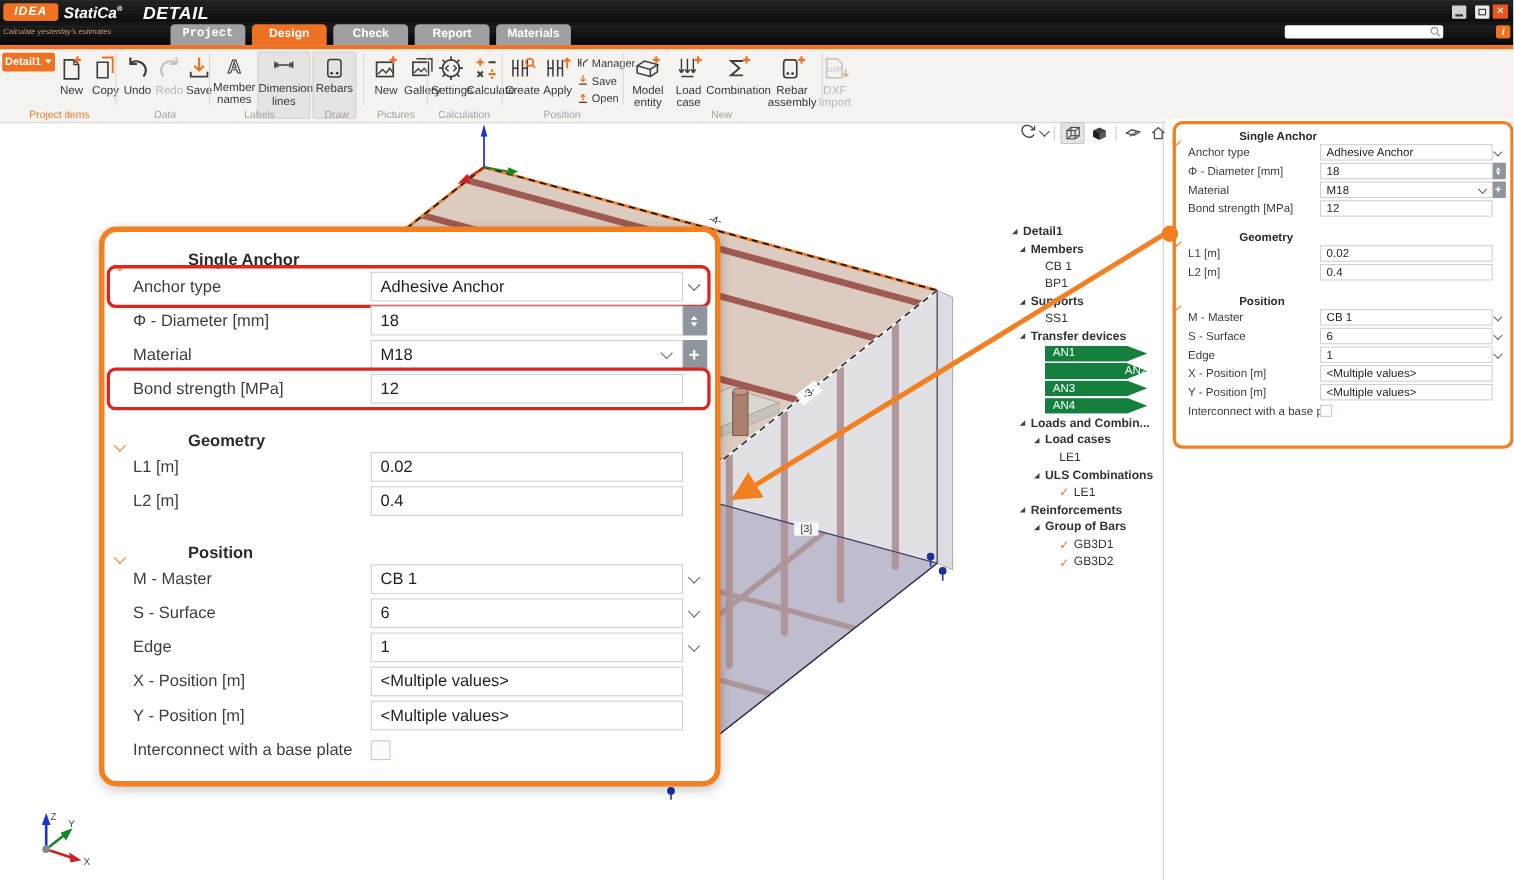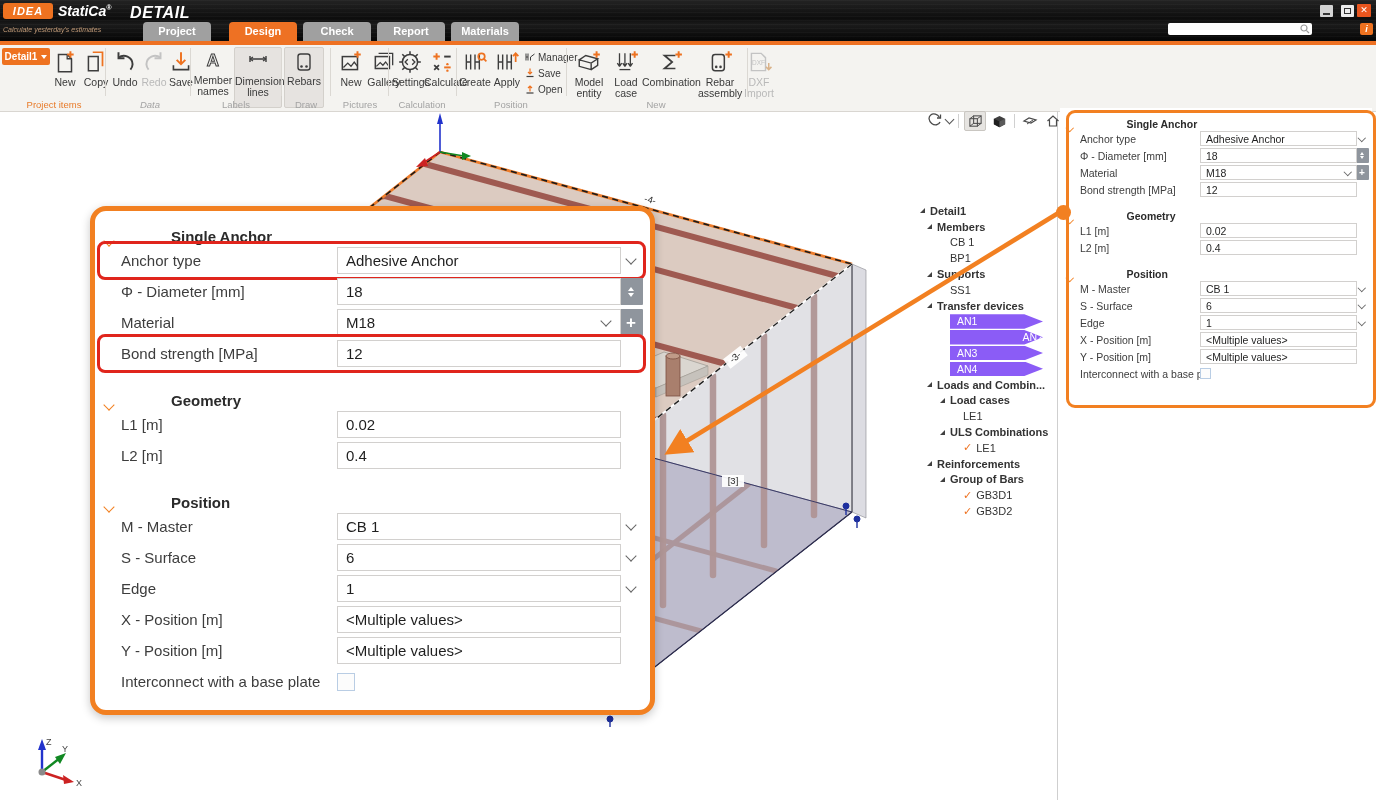--- a/index.html
+++ b/index.html
@@ -56,21 +56,21 @@
   .vbtn{width:20px;height:18px;display:flex;align-items:center;justify-content:center;}
   .vbtn.sel{background:#e6e4e1;border:1px solid #c9c6c1;border-radius:2px;}
   .vbar-sep{width:1px;height:14px;background:#d0d0d0;margin:0 2px;}
   .vchev{width:6px;height:6px;border-right:1.4px solid #555;border-bottom:1.4px solid #555;transform:rotate(45deg);margin-left:-2px;margin-top:-3px;}
   
   .tree{position:absolute;left:920px;top:203px;width:137px;z-index:5;}
   .tr-row{height:15.8px;display:flex;align-items:center;font-size:11px;color:#333;white-space:nowrap;}
   .tr-row.bold{font-weight:bold;}
   .exp{width:0;height:0;border-bottom:5px solid #404040;border-left:5px solid transparent;margin-right:5px;flex:none;}
   .chk{color:#ee7220;font-weight:bold;margin-right:4px;font-size:11px;flex:none;}
-  .banner{height:14.5px;width:93px;background:#8b5cf6;color:#fff;font-size:10.5px;line-height:14.5px;padding-left:7px;
+  .banner{height:14.5px;width:93px;background:#15803d;color:#fff;font-size:10.5px;line-height:14.5px;padding-left:7px;
     box-sizing:border-box;clip-path:polygon(0 0,80% 0,100% 50%,80% 100%,0 100%);}
   
   .pnl{position:absolute;background:#fff;box-sizing:border-box;}
   .sec-h{display:flex;align-items:flex-end;font-weight:bold;color:#2b2b2b;gap:48px;}
   .sec-chev{border-right:1.6px solid #f28021;border-bottom:1.6px solid #f28021;transform:rotate(45deg);flex:none;}
   .p-row{display:flex;align-items:center;position:relative;box-sizing:border-box;}
   .p-lab{flex:none;color:#3d3d3d;white-space:nowrap;overflow:hidden;}
   .p-field{flex:1;border:1px solid #d2d0ce;background:#fff;display:flex;align-items:center;position:relative;min-width:0;}
   .p-val{white-space:nowrap;overflow:hidden;color:#1f1f1f;}
   .fchev{border-right:1.5px solid #666;border-bottom:1.5px solid #666;transform:rotate(45deg);flex:none;}
@@ -125,21 +125,21 @@
   <div class="topbar">
     <div class="streaks"></div>
     <div class="logo-box">IDEA</div>
     <div class="logo-statica"><span>StatiCa</span><span class="logo-reg">®</span></div>
     <div class="logo-product">DETAIL</div>
     <div class="tagline">Calculate yesterday's estimates</div>
     <div class="winbtn min"></div>
     <div class="winbtn max"></div>
     <div class="winbtn close">✕</div>
     <div id="tabstrip">
-        <div class="tab" style="left: 143px;">Project</div>
+        <div class="tab" style="left: 155px; font-family: Liberation Mono, monospace;">Project</div>
         <div class="tab active" style="left: 229px;">Design</div>
         <div class="tab" style="left: 303px;">Check</div>
         <div class="tab" style="left: 377px;">Report</div>
         <div class="tab" style="left: 451px;">Materials</div>
       </div>
     <div class="searchbox">
       <svg width="10" height="10" viewBox="0 0 10 10">
         <circle cx="4" cy="4" r="3" fill="none" stroke="#9a9a9a" stroke-width="1.2"></circle>
         <line x1="6.3" y1="6.3" x2="9" y2="9" stroke="#9a9a9a" stroke-width="1.2"></line>
       </svg>

